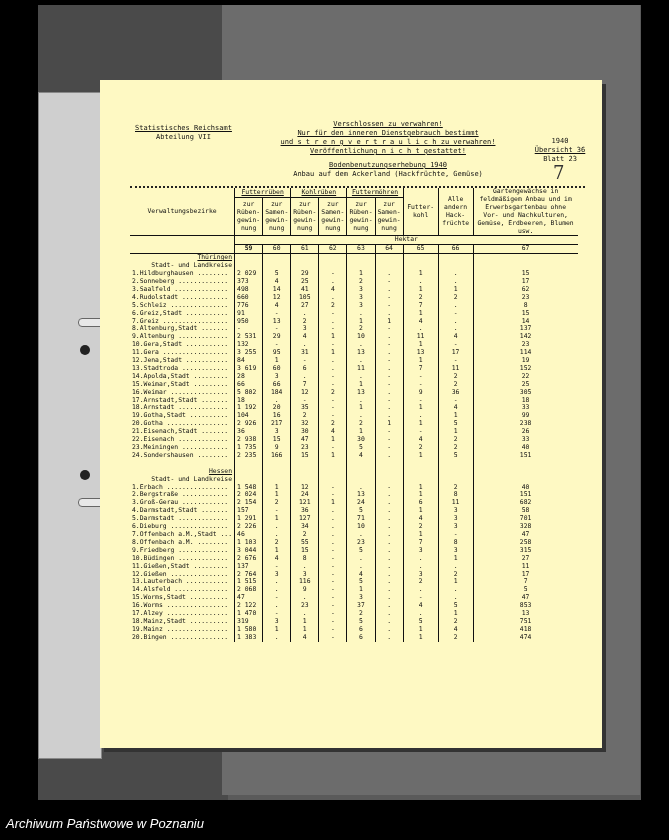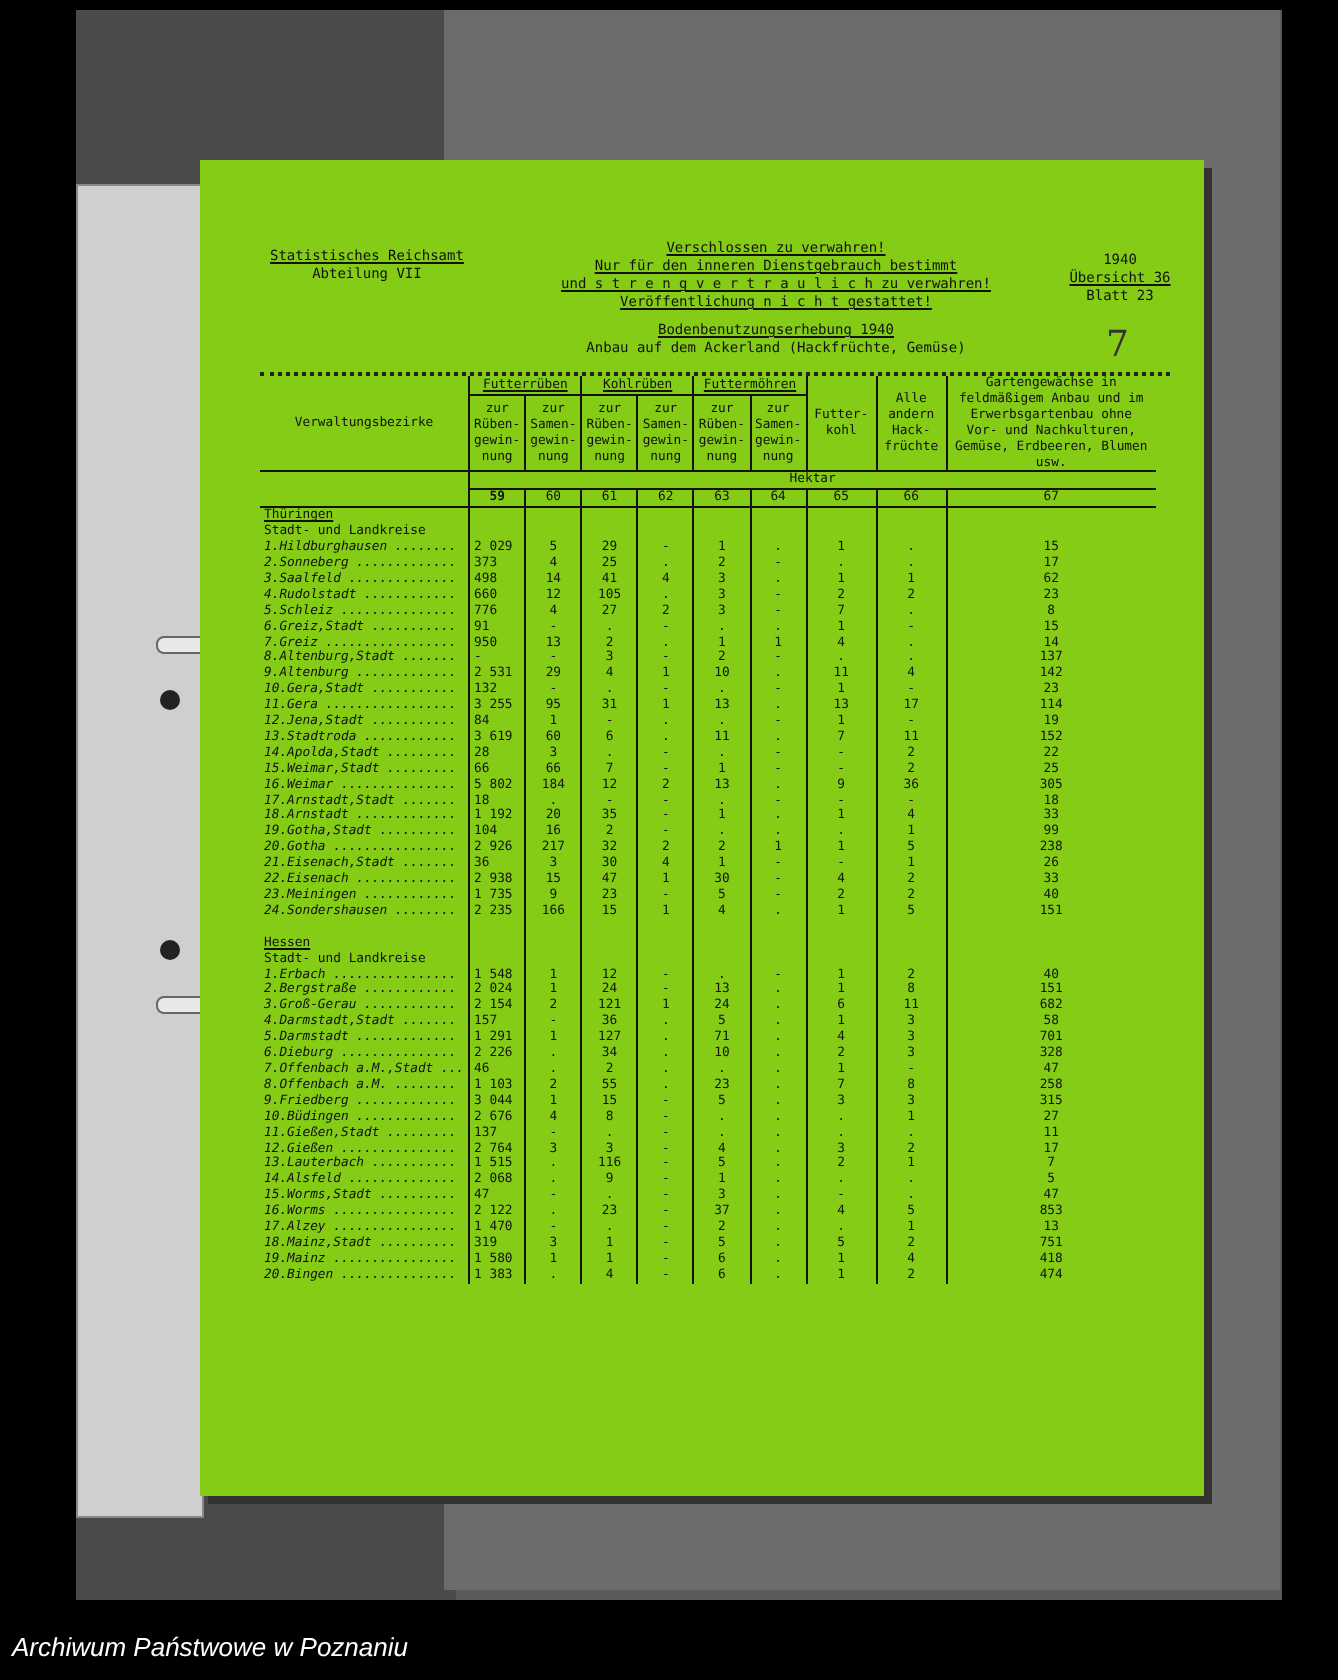--- a/index.html
+++ b/index.html
@@ -3,36 +3,36 @@
 <meta charset="utf-8">
 <style>
   html,body{margin:0;padding:0;background:#000;}
   body{width:669px;height:840px;position:relative;overflow:hidden;font-family:"DejaVu Sans Mono",monospace;}
   .back-board{position:absolute;left:38px;top:5px;width:603px;height:795px;background:#5a5a5a;}
   .back-board-left{position:absolute;left:38px;top:5px;width:190px;height:795px;background:#4a4a4a;}
   .back-card{position:absolute;left:222px;top:5px;width:418px;height:790px;background:#6c6c6c;}
   .binder{position:absolute;left:38px;top:92px;width:62px;height:665px;background:#cfcfcf;border:1px solid #888;}
   .ring{position:absolute;height:7px;width:40px;background:#e8e8e8;border:1px solid #666;border-radius:4px;left:78px;}
   .hole{position:absolute;width:10px;height:10px;border-radius:50%;background:#222;left:80px;}
-  .sheet{position:absolute;left:100px;top:80px;width:502px;height:668px;background:#84cc16;box-shadow:4px 4px 0 #333;}
+  .sheet{position:absolute;left:100px;top:80px;width:502px;height:668px;background:#fef9c3;box-shadow:4px 4px 0 #333;}
   .sheet-inner{position:absolute;left:30px;top:40px;width:460px;font-size:7px;color:#111;}
   .hdr-left{position:absolute;left:5px;top:4px;text-align:center;font-size:7px;line-height:9px;}
   .hdr-center{position:absolute;left:148px;top:0;width:220px;text-align:center;font-size:7px;line-height:9px;}
-  .hdr-right{position:absolute;left:400px;top:6px;text-align:center;font-size:7px;line-height:9px;width:60px;}
+  .hdr-right{position:absolute;left:400px;top:17px;text-align:center;font-size:7px;line-height:9px;width:60px;}
   .u{text-decoration:underline;}
   .handmark{position:absolute;left:423px;top:42px;font-family:"DejaVu Serif",serif;font-size:18px;color:#333;}
   .dash-line{position:absolute;left:0;top:66px;width:455px;border-top:2px dotted #222;}
   table.grid{position:absolute;left:0;top:68px;border-collapse:collapse;font-size:6.4px;line-height:7.9px;color:#111;}
   table.grid td,table.grid th{padding:0 2px;font-weight:normal;}
   .vcol{border-left:1.5px solid #111;}
   .hdrcell{text-align:center;vertical-align:middle;border-bottom:1px solid #111;}
   .num{text-align:left;}
   .ctr{text-align:center;}
-  .name{white-space:pre;text-align:left;font-style:italic;}
-  .sect{text-align:left;}
+  .name{white-space:pre;text-align:left;}
+  .sect{text-align:right;}
   .footer{position:absolute;left:6px;top:816px;color:#fff;font-family:"Liberation Sans",sans-serif;font-size:13px;font-style:italic;}
 </style>
 </head>
 <body>
 
 <div class="back-board"></div>
 <div class="back-board-left"></div>
 <div class="back-card"></div>
 <div class="binder"></div>
 <div class="ring" style="top:318px;"></div>

